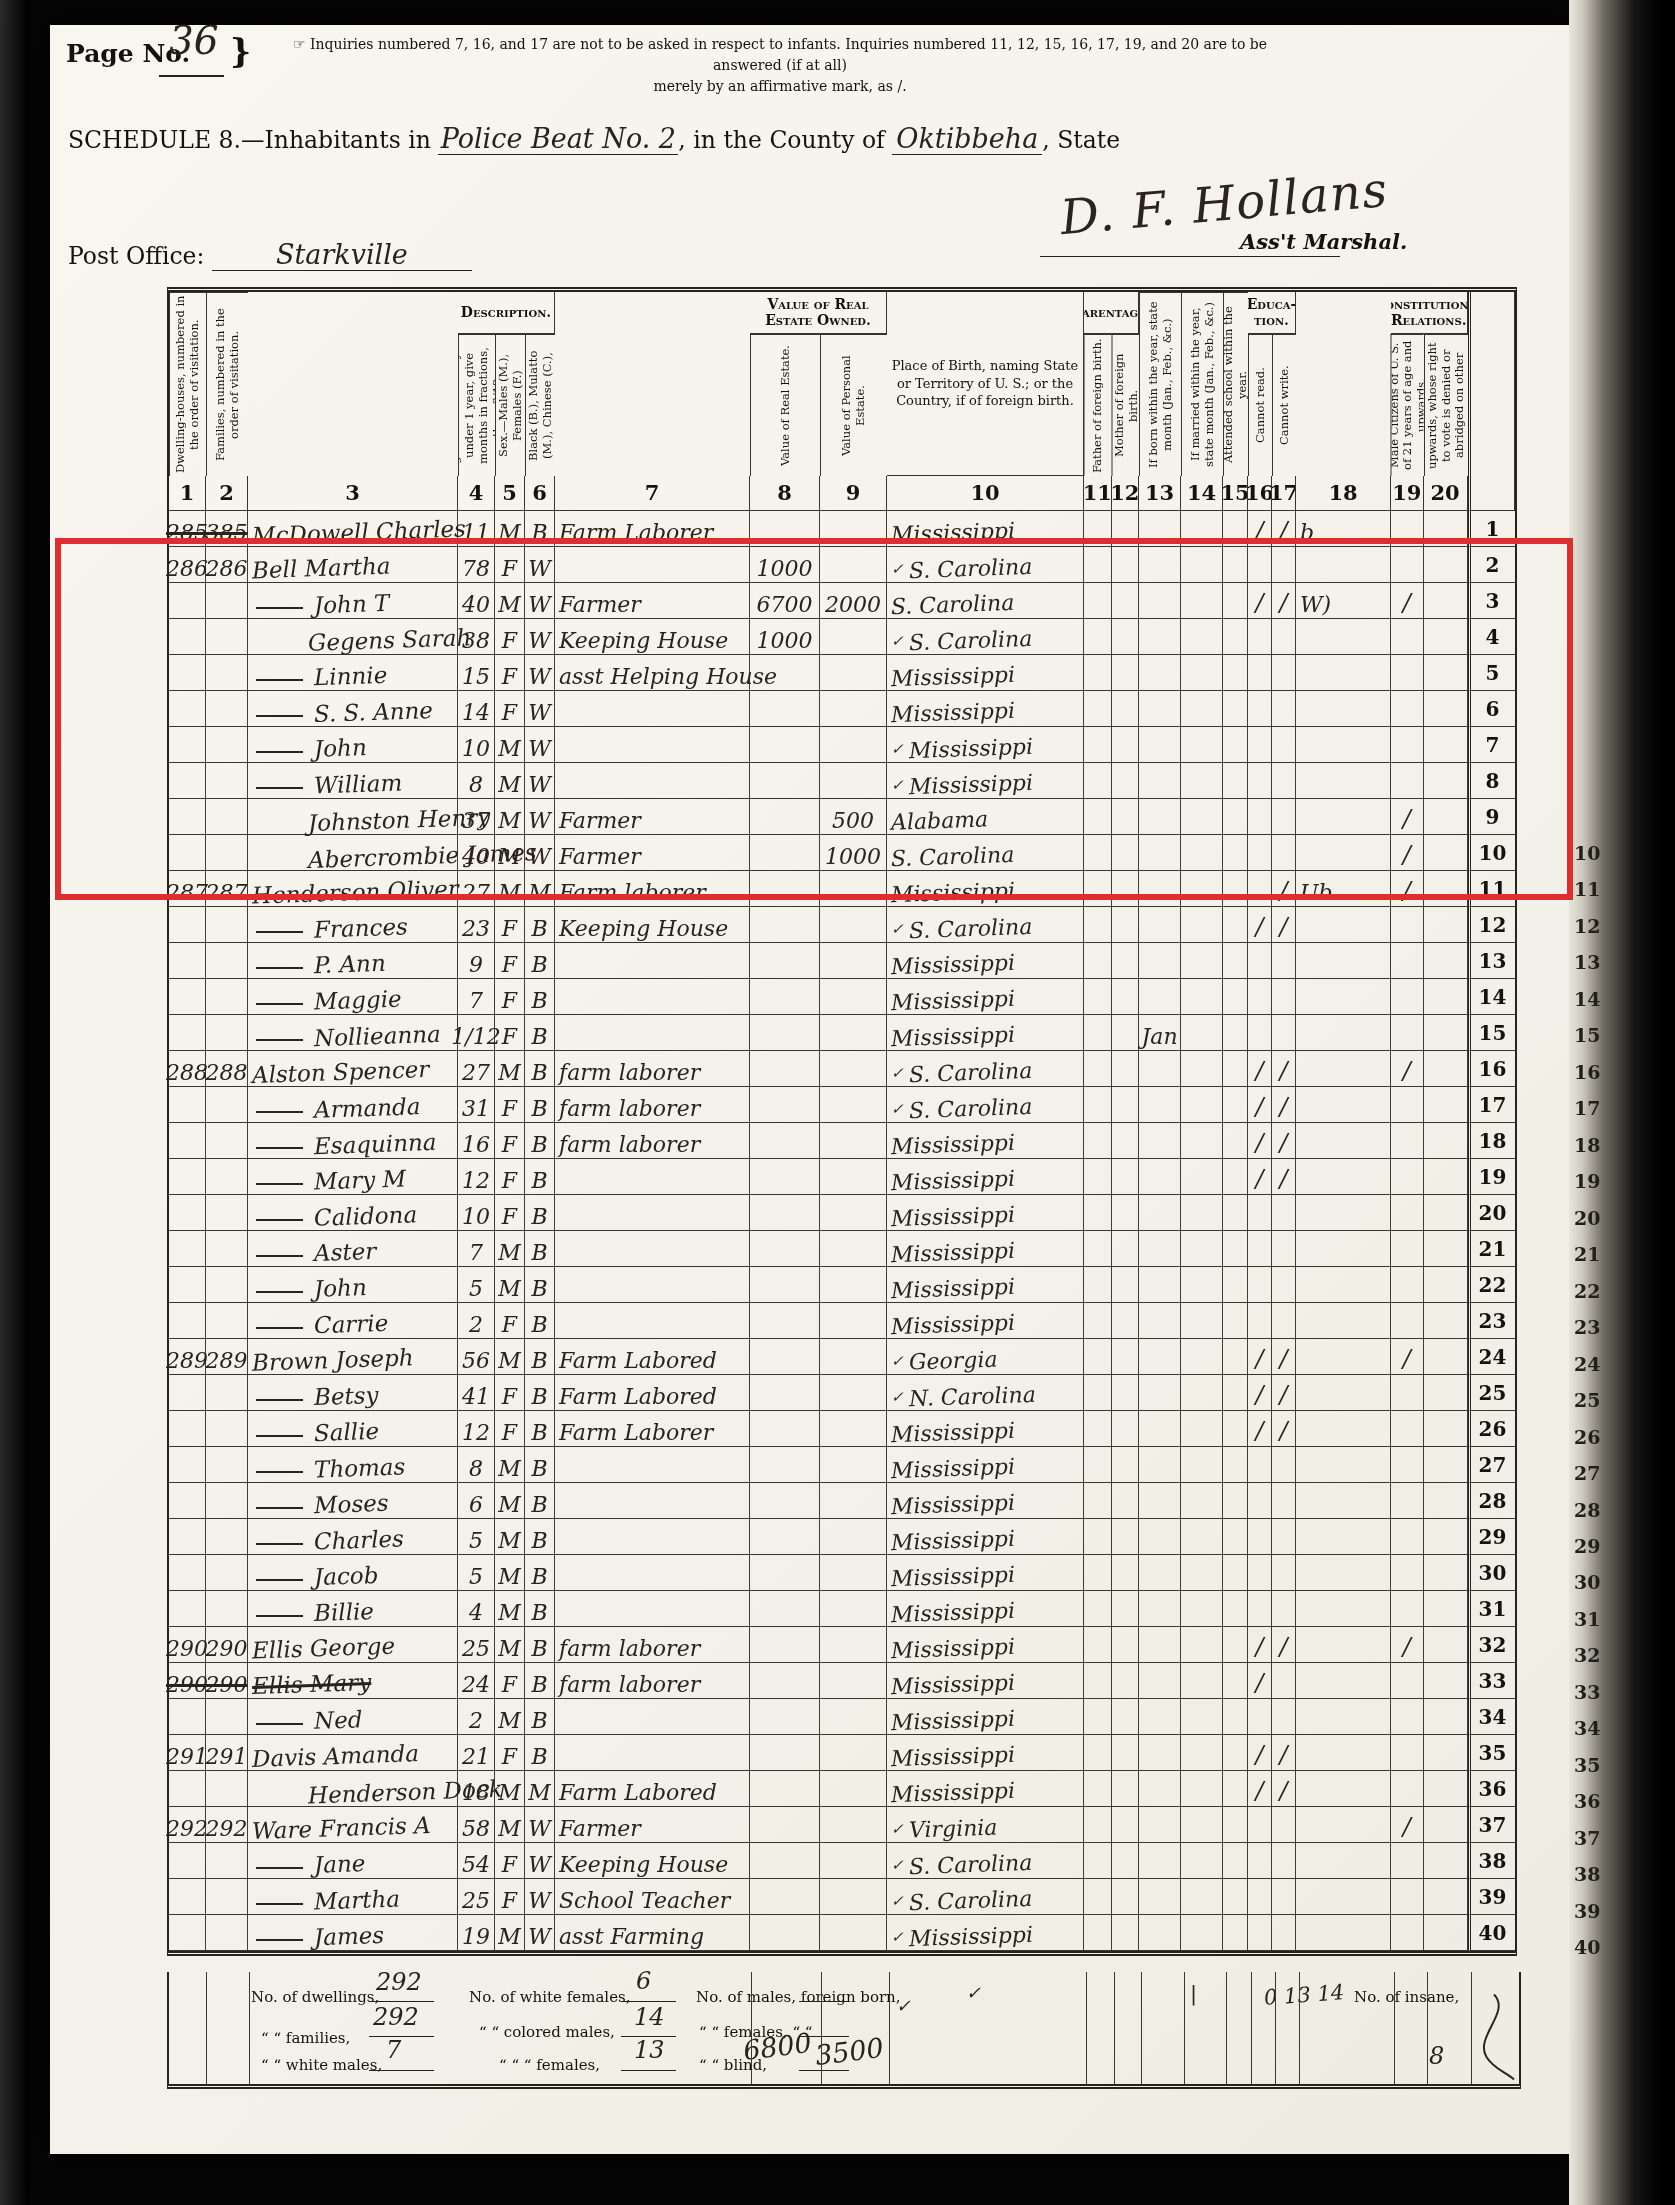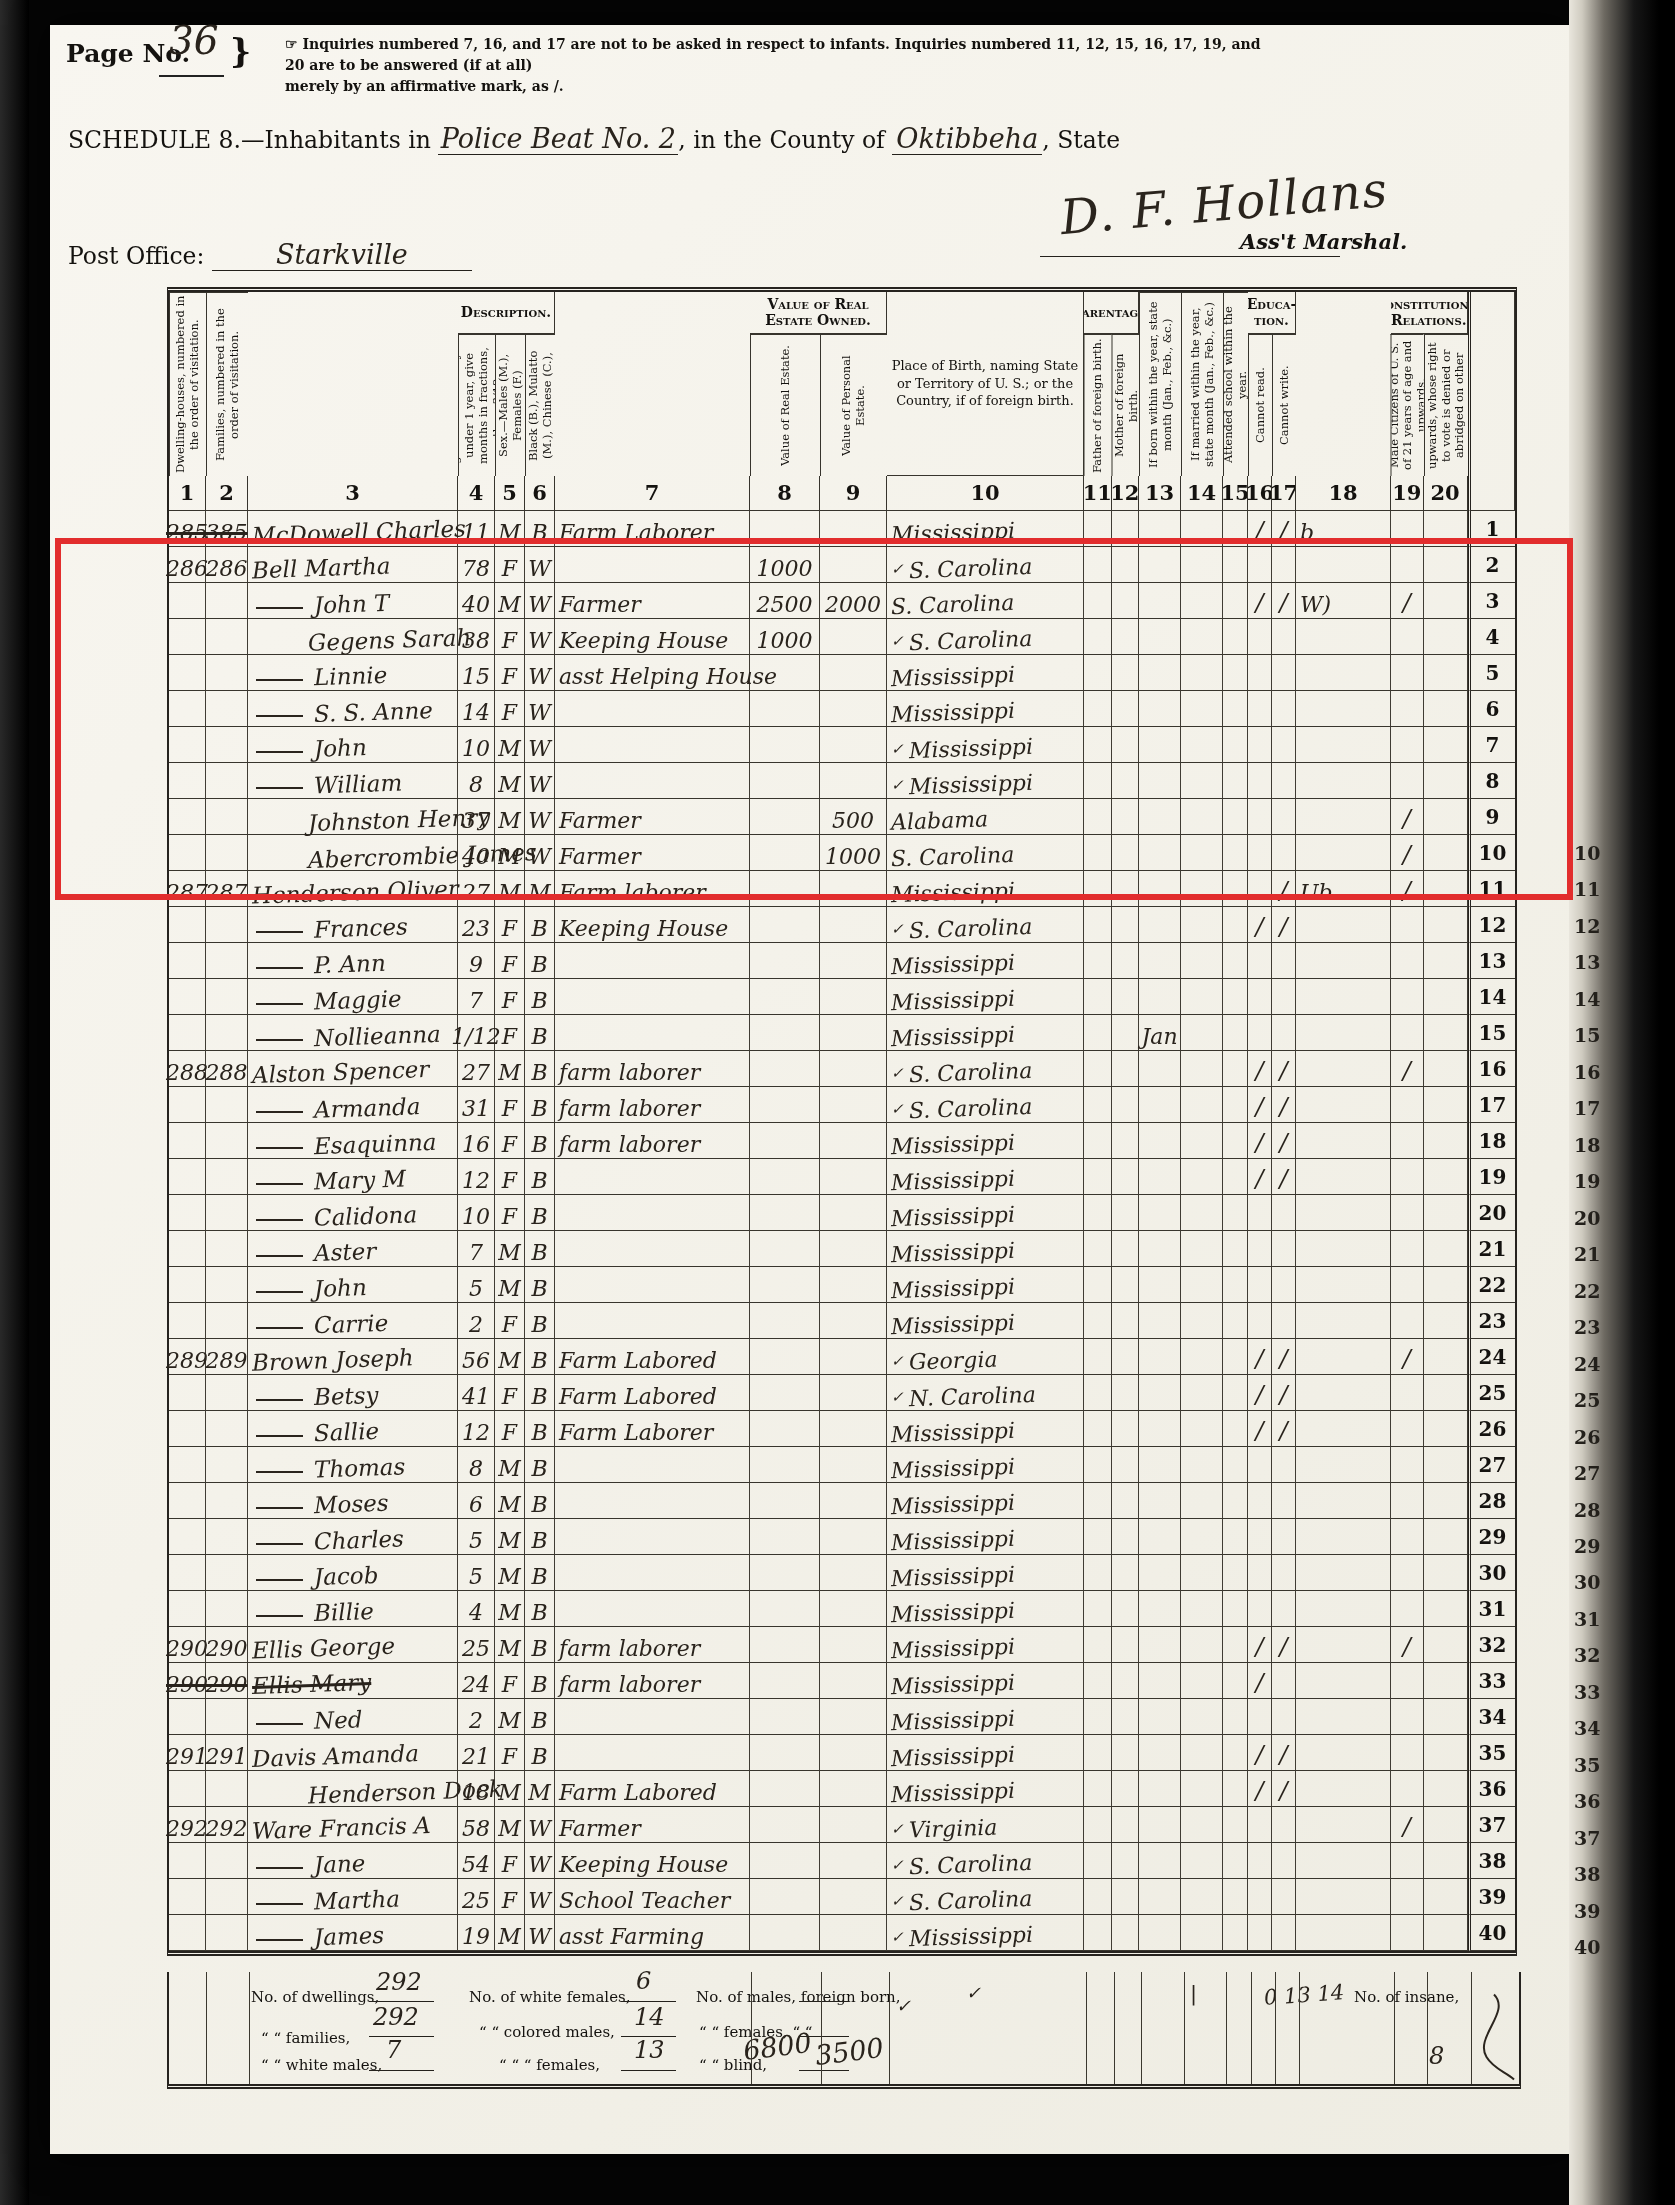--- a/index.html
+++ b/index.html
@@ -16,22 +16,22 @@
   .printed{color:#14120f;}
   .hw{font-style:italic;color:#29231c;}
   .uline{display:inline-block;border-bottom:1.5px solid #24211c;text-align:center;}
   .struck{text-decoration:line-through;text-decoration-thickness:2.5px;}
   
   .hdr{position:absolute;left:0;top:0;width:100%;height:262px;}
   .pageno-label{position:absolute;left:16px;top:14px;font-size:25px;font-weight:bold;}
   .pageno-val{position:absolute;left:119px;top:-7px;font-size:39px;}
   .pageno-ul{position:absolute;left:109px;top:50px;width:65px;border-bottom:2px solid #222;}
   .pageno-brace{position:absolute;left:180px;top:7px;font-size:33px;font-weight:bold;}
-  .note{position:absolute;left:235px;top:9px;width:990px;text-align:left;
-        font-size:14px;font-weight:bold;line-height:1.5;}
+  .note{position:absolute;left:235px;top:9px;width:990px;text-align:center;
+        font-size:14px;font-weight:normal;line-height:1.5;}
   .sched1{position:absolute;left:18px;top:98px;font-size:23.5px;white-space:nowrap;}
   .sched2{position:absolute;left:55px;top:150px;font-size:23.5px;white-space:nowrap;}
   .sched .hw{font-size:27px;}
   .post{position:absolute;left:18px;top:214px;font-size:23.5px;}
   .sig{position:absolute;left:1010px;top:150px;font-size:48px;font-style:italic;
        transform:rotate(-5deg);letter-spacing:1.5px;color:#2a241d;}
   .sig-ul{position:absolute;left:990px;top:231px;width:300px;border-bottom:1.5px solid #24211c;}
   .marshal{position:absolute;left:1190px;top:204px;font-size:21px;font-style:italic;font-weight:bold;}
   
   .census{position:absolute;left:117px;top:262px;display:grid;background:transparent;
@@ -198,21 +198,21 @@
       <div class="dc center hw" style="grid-area: 6 / 1;"></div>
       <div class="dc center hw" style="grid-area: 6 / 2;"></div>
       <div class="dc name-cell" style="grid-area: 6 / 3;">
         <span class="ditto"></span>
         <span class="hw">John T</span>
       </div>
       <div class="dc center hw" style="grid-area: 6 / 4;">40</div>
       <div class="dc center hw" style="grid-area: 6 / 5;">M</div>
       <div class="dc center hw" style="grid-area: 6 / 6;">W</div>
       <div class="dc hw" style="grid-area: 6 / 7;">Farmer</div>
-      <div class="dc center hw" style="grid-area: 6 / 8;">2500</div>
+      <div class="dc center hw" style="grid-area: 6 / 8;">6700</div>
       <div class="dc center hw" style="grid-area: 6 / 9;">2000</div>
       <div class="dc hw" style="grid-area: 6 / 10;">
         <span class="hw">S. Carolina</span>
       </div>
       <div class="dc center" style="grid-area: 6 / 11;"></div>
       <div class="dc center" style="grid-area: 6 / 12;"></div>
       <div class="dc center hw" style="grid-area: 6 / 13;"></div>
       <div class="dc center" style="grid-area: 6 / 14;"></div>
       <div class="dc center" style="grid-area: 6 / 15;"></div>
       <div class="dc center hw tick" style="grid-area: 6 / 16;">/</div>

